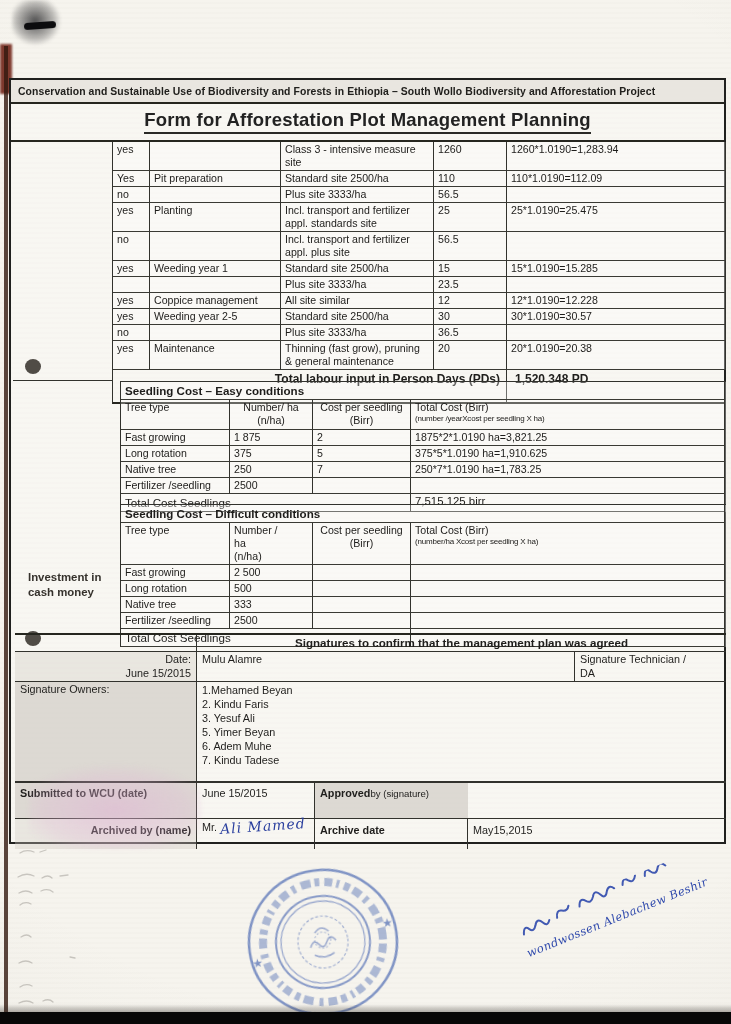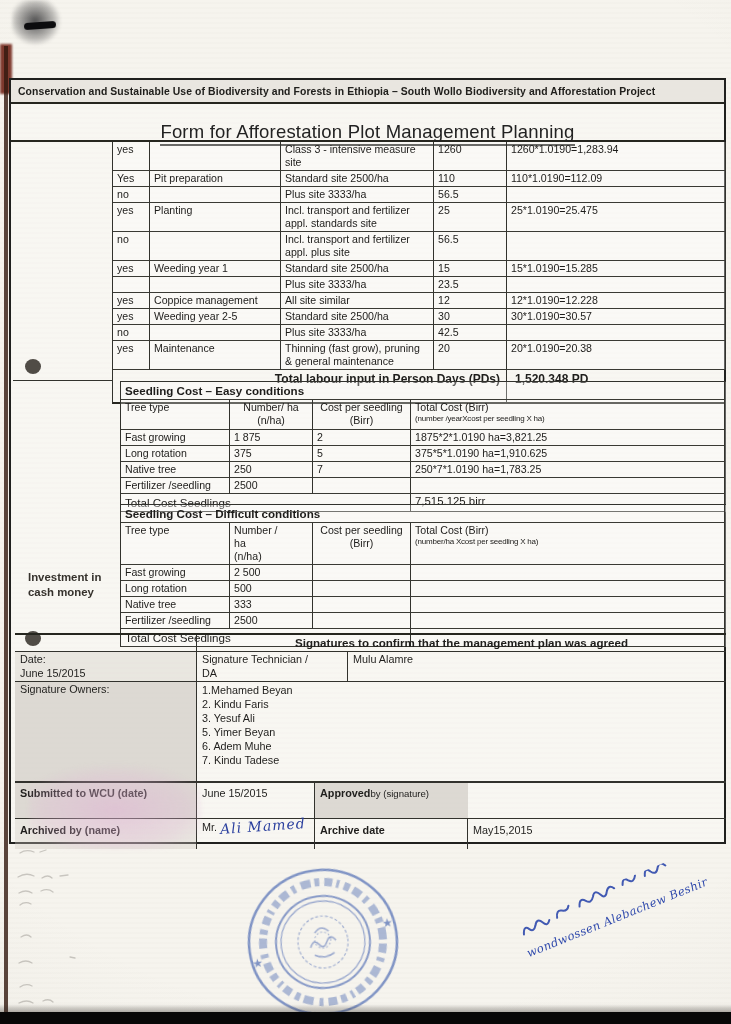--- a/index.html
+++ b/index.html
@@ -22,21 +22,21 @@
   .punch-hole{position:absolute;width:16px;height:15px;border-radius:50%;background:#161009;filter:blur(.4px);}
   .pink-blotch{position:absolute;left:18px;top:683px;width:172px;height:86px;
       background:radial-gradient(ellipse 70% 65% at 50% 55%, rgba(224,178,212,.55), rgba(224,178,212,.25) 60%, rgba(224,178,212,0) 85%);
       filter:blur(2px);pointer-events:none;}
   .scribble{position:absolute;opacity:.28;}
   
   .form-box{position:absolute;left:9px;top:78px;width:713px;height:762px;border:2px solid #20201e;background:rgba(255,255,255,0.25);}
   .hdr-bar{position:absolute;left:0;top:0;width:100%;height:24px;background:#e9e6e0;border-bottom:2px solid #26261f;
            font-size:10.4px;font-weight:bold;letter-spacing:.1px;line-height:24px;padding-left:7px;box-sizing:border-box;color:#21201d;}
   .title-row{position:absolute;left:0;top:26px;width:100%;height:34px;border-bottom:2px solid #26261f;text-align:center;}
-  .title-row span{display:inline-block;margin-top:15px;font-size:18.5px;font-weight:400;letter-spacing:.2px;
+  .title-row span{display:inline-block;margin-top:3px;font-size:18.5px;font-weight:700;letter-spacing:.2px;
                   border-bottom:2px solid #2a2a26;padding-bottom:1px;color:#222;}
   
   .cell{border-right:1.5px solid #32322d;border-bottom:1.4px solid #3a3a34;padding:1px 4px;font-size:10.6px;line-height:13px;
         overflow:hidden;color:#1d1c1a;}
   .grid{display:grid;border-left:1.5px solid #32322d;background:rgba(255,255,255,.3);}
   .labour{position:absolute;left:101px;top:62px;width:614px;}
   .labour .grid{grid-template-columns:37px 131px 153px 73px 219px;grid-auto-rows:minmax(15px,auto);}
   .total-labour{display:flex;border-left:1.5px solid #32322d;border-bottom:2px solid #26261f;}
   .total-labour .lbl{width:394px;box-sizing:border-box;border-right:1.5px solid #32322d;text-align:right;
                      font-weight:bold;font-size:12px;padding:2px 6px 2px 0;}
@@ -53,21 +53,21 @@
   .h36{min-height:34px;}
   
   .sig{position:absolute;left:4px;top:553px;width:711px;border-top:2px solid #26261f;}
   .sig-row{display:flex;border-bottom:1.5px solid #32322d;}
   .sig-cell{box-sizing:border-box;border-right:1.5px solid #32322d;padding:1px 5px;font-size:10.8px;line-height:13.5px;}
   .sig-cell:last-child{border-right:none;}
   .w182{width:182px;} .w151{width:151px;} .w118{width:118px;} .w153{width:153px;}
   .flex1{flex:1;}
   .sig-head{font-weight:bold;font-size:11.6px;text-align:center;padding-top:1px;}
   .gray{background:rgba(198,193,186,.55);}
-  .lightgray{background:rgba(205,200,193,.35);}
+  .lightgray{background:rgba(205,200,193,.35);text-align:right;}
   .pre{white-space:pre-line;}
   .bold{font-weight:bold;}
   .owners div{font-size:10.8px;line-height:14px;}
   .script{font-family:"DejaVu Serif", serif;font-style:italic;color:#2a3f9e;font-size:14px;display:inline-block;transform:rotate(-4deg);letter-spacing:1px;}
   
   .side-label{position:absolute;left:17px;top:490px;width:95px;font-weight:bold;font-size:11.4px;line-height:15px;
               color:#35312c;white-space:pre-line;filter:blur(.2px);}
   
   .stamp{position:absolute;left:238px;top:858px;width:170px;height:168px;opacity:.82;filter:blur(.35px);transform:rotate(-8deg);}
   .hand-note{position:absolute;left:515px;top:923px;width:228px;transform:rotate(-22deg);transform-origin:0 0;color:#2f49ac;}
@@ -134,21 +134,21 @@
           <div class="cell">12</div>
           <div class="cell">12*1.0190=12.228</div>
           <div class="cell">yes</div>
           <div class="cell">Weeding year 2-5</div>
           <div class="cell">Standard site 2500/ha</div>
           <div class="cell">30</div>
           <div class="cell">30*1.0190=30.57</div>
           <div class="cell">no</div>
           <div class="cell"></div>
           <div class="cell">Plus site 3333/ha</div>
-          <div class="cell">42.5</div>
+          <div class="cell">36.5</div>
           <div class="cell"></div>
           <div class="cell">yes</div>
           <div class="cell">Maintenance</div>
           <div class="cell">Thinning (fast grow), pruning &amp; general maintenance</div>
           <div class="cell">20</div>
           <div class="cell">20*1.0190=20.38</div>
         </div>
       <div class="total-labour">
         <div class="lbl">Total labour input in Person Days (PDs)</div>
         <div class="val">1,520.348   PD</div>
@@ -198,23 +198,23 @@
     </div>
 
     <div class="sig">
       <div class="sig-row" style="height:16px;">
         <div class="sig-cell w182"></div>
         <div class="sig-cell flex1 sig-head">Signatures to confirm that the management plan was agreed</div>
       </div>
       <div class="sig-row" style="height:29px;">
         <div class="sig-cell w182 lightgray pre"><span>Date:</span>
 <span>June 15/2015</span></div>
+        <div class="sig-cell flex1">Mulu Alamre</div>
         <div class="sig-cell w151 pre">Signature   Technician   /
 DA</div>
-        <div class="sig-cell flex1">Mulu Alamre</div>
       </div>
       <div class="sig-row" style="height:99px;">
         <div class="sig-cell w182 gray">Signature Owners:</div>
         <div class="sig-cell flex1 owners">
             <div>1.Mehamed Beyan</div>
             <div>2. Kindu Faris</div>
             <div>3. Yesuf Ali</div>
             <div>5. Yimer Beyan</div>
             <div>6. Adem Muhe</div>
             <div>7. Kindu Tadese</div>

